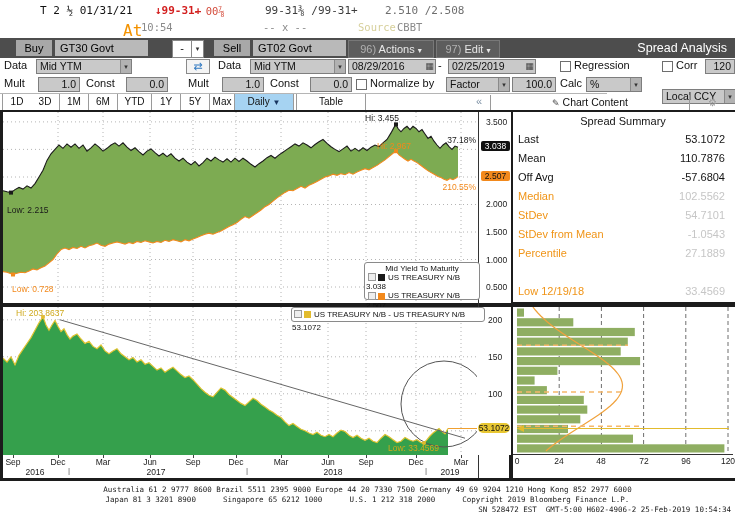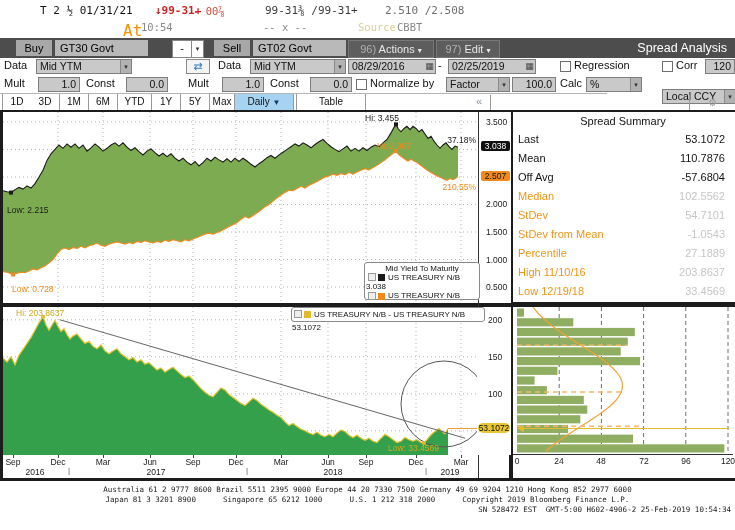--- a/index.html
+++ b/index.html
@@ -128,20 +128,24 @@
     <span class="tab" style="left:60px;width:28px;">1M</span>
     <span class="tab" style="left:89px;width:28px;">6M</span>
     <span class="tab" style="left:118px;width:33px;">YTD</span>
     <span class="tab" style="left:152px;width:28px;">1Y</span>
     <span class="tab" style="left:181px;width:28px;">5Y</span>
     <span class="tab" style="left:210px;width:24px;">Max</span>
     <span class="tab" style="left:235px;width:58px;background:#a6d3f2;"><span>Daily</span> <span style="color:#16335e;font-size:8px;">▼</span></span>
     <span class="tab" style="left:296px;width:68px;border-left:1px solid #9a9a9a;">Table</span>
     <span class="abs" style="left:470px;top:1px;width:18px;height:15px;text-align:center;font-size:11px;color:#7f93a6;"><span>«</span></span>
     <span class="abs" style="left:490px;top:1px;width:1px;height:15px;background:#9a9a9a;"></span>
+    <span class="abs" style="left:491px;top:1px;width:198px;height:15px;text-align:center;font-size:10.5px;color:#111;line-height:15px;">
+      <span style="font-size:9px;color:#444;">✎</span>
+      <span>Chart Content</span>
+    </span>
     <span class="abs" style="left:689px;top:1px;width:1px;height:15px;background:#9a9a9a;"></span>
     <span class="abs" style="left:690px;top:1px;width:45px;height:15px;text-align:center;font-size:10px;color:#9a9a9a;line-height:15px;"><span>⚙</span></span>
   </div>
 
   <div class="band" style="left:0;top:110px;width:735px;height:2px;"></div>
   <div class="band" style="left:0;top:110px;width:3px;height:371px;"></div>
   <div class="band" style="left:0;top:302px;width:735px;height:5px;"></div>
   <div class="band" style="left:509px;top:110px;width:4px;height:371px;"></div>
   <div class="band" style="left:0;top:478px;width:735px;height:3px;"></div>
   <div class="abs" style="left:478px;top:112px;width:1px;height:366px;background:#333;"></div>
@@ -289,24 +293,20 @@
         <span class="sval c-gry">54.7101</span>
       </div>
     <div class="srow" style="top:116px;">
         <span class="slab c-org">StDev from Mean</span>
         <span class="sval c-gry">-1.0543</span>
       </div>
     <div class="srow" style="top:135px;">
         <span class="slab c-org">Percentile</span>
         <span class="sval c-gry">27.1889</span>
       </div>
-    <div class="srow" style="top:154px;">
-        <span class="slab c-org">High 11/10/16</span>
-        <span class="sval c-gry">203.8637</span>
-      </div>
     <div class="srow" style="top:173px;">
         <span class="slab c-org">Low 12/19/18</span>
         <span class="sval c-gry">33.4569</span>
       </div>
   </div>
 
   <div class="abs" id="hist" style="left:513px;top:307px;width:220px;height:148px;background:#fff;">
     <svg id="svg-hist" width="220" height="148">
         <line x1="46.2" y1="0" x2="46.2" y2="146" stroke="#6e6e6e" stroke-dasharray="4,3"></line>
         <line x1="88.4" y1="0" x2="88.4" y2="146" stroke="#6e6e6e" stroke-dasharray="4,3"></line>

